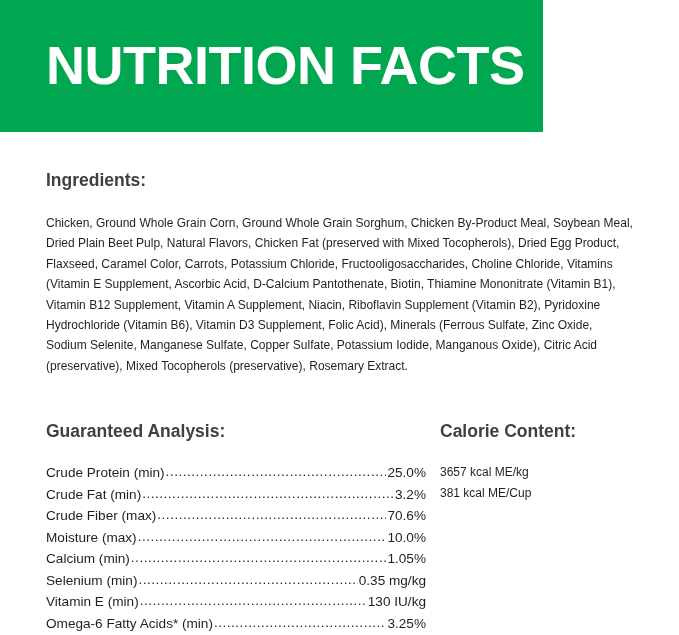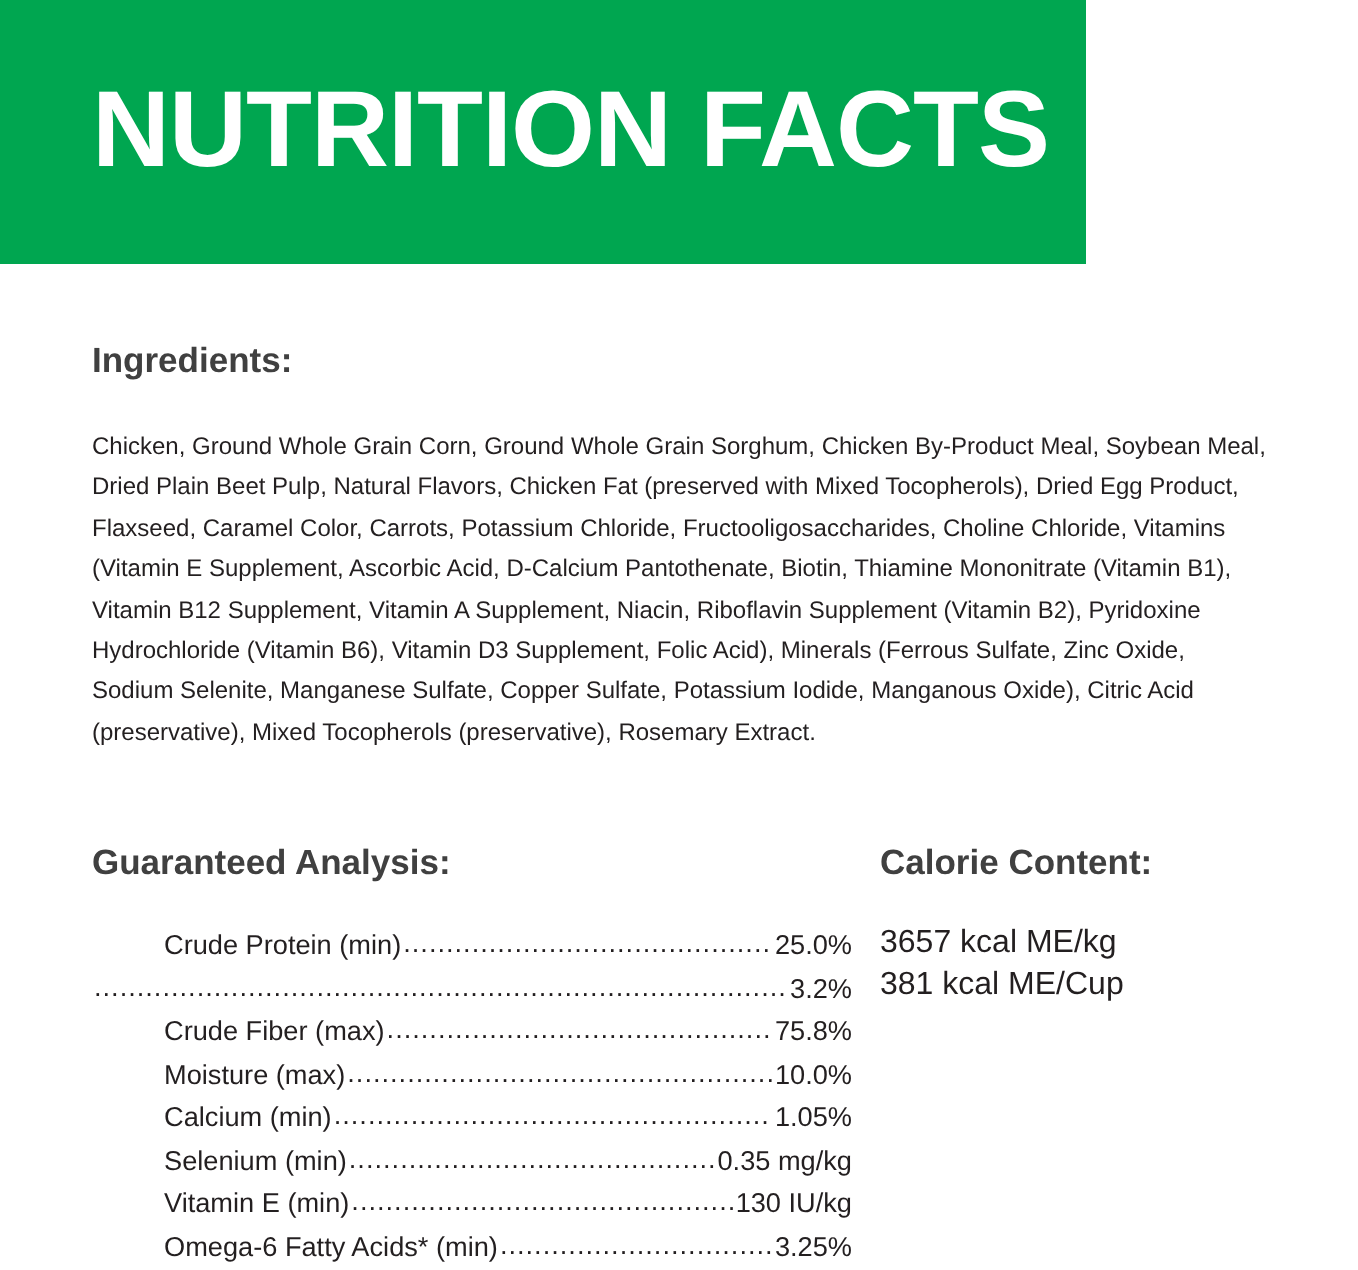--- a/index.html
+++ b/index.html
@@ -69,21 +69,20 @@
   .ga-row {
     display: flex;
     align-items: baseline;
     font-size: 13.6px;
     line-height: 21.5px;
     color: #231f20;
     white-space: nowrap;
   }
   .ga-name {
     flex: 0 0 auto;
-    margin-left: 36px;
   }
   .ga-dots {
     flex: 1 1 auto;
     overflow: hidden;
     white-space: nowrap;
     margin: 0 1px;
     font-size: 13.6px;
     letter-spacing: 0.5px;
     color: #231f20;
     position: relative;
@@ -94,21 +93,21 @@
     text-align: right;
   }
   #calorie-block {
     position: absolute;
     left: 440px;
     top: 421px;
     width: 200px;
   }
   .calorie-lines {
     margin-top: 20px;
-    font-size: 16px;
+    font-size: 12px;
     line-height: 20.5px;
     color: #231f20;
   }
 </style>
 </head>
 <body>
 
 <div class="page">
 
   <div class="header-band">
@@ -122,27 +121,28 @@
 
   <div id="guaranteed-block">
     <div class="section-heading">Guaranteed Analysis:</div>
     <div class="ga-list" id="ga-list">
         <div class="ga-row">
           <span class="ga-name">Crude Protein (min)</span>
           <span class="ga-dots">..........................................................................................</span>
           <span class="ga-value">25.0%</span>
         </div>
         <div class="ga-row">
+          <span class="ga-name">Crude Fat (min)</span>
           <span class="ga-dots">..........................................................................................</span>
           <span class="ga-value">3.2%</span>
         </div>
         <div class="ga-row">
           <span class="ga-name">Crude Fiber (max)</span>
           <span class="ga-dots">..........................................................................................</span>
-          <span class="ga-value">75.8%</span>
+          <span class="ga-value">70.6%</span>
         </div>
         <div class="ga-row">
           <span class="ga-name">Moisture (max)</span>
           <span class="ga-dots">..........................................................................................</span>
           <span class="ga-value">10.0%</span>
         </div>
         <div class="ga-row">
           <span class="ga-name">Calcium (min)</span>
           <span class="ga-dots">..........................................................................................</span>
           <span class="ga-value">1.05%</span>

